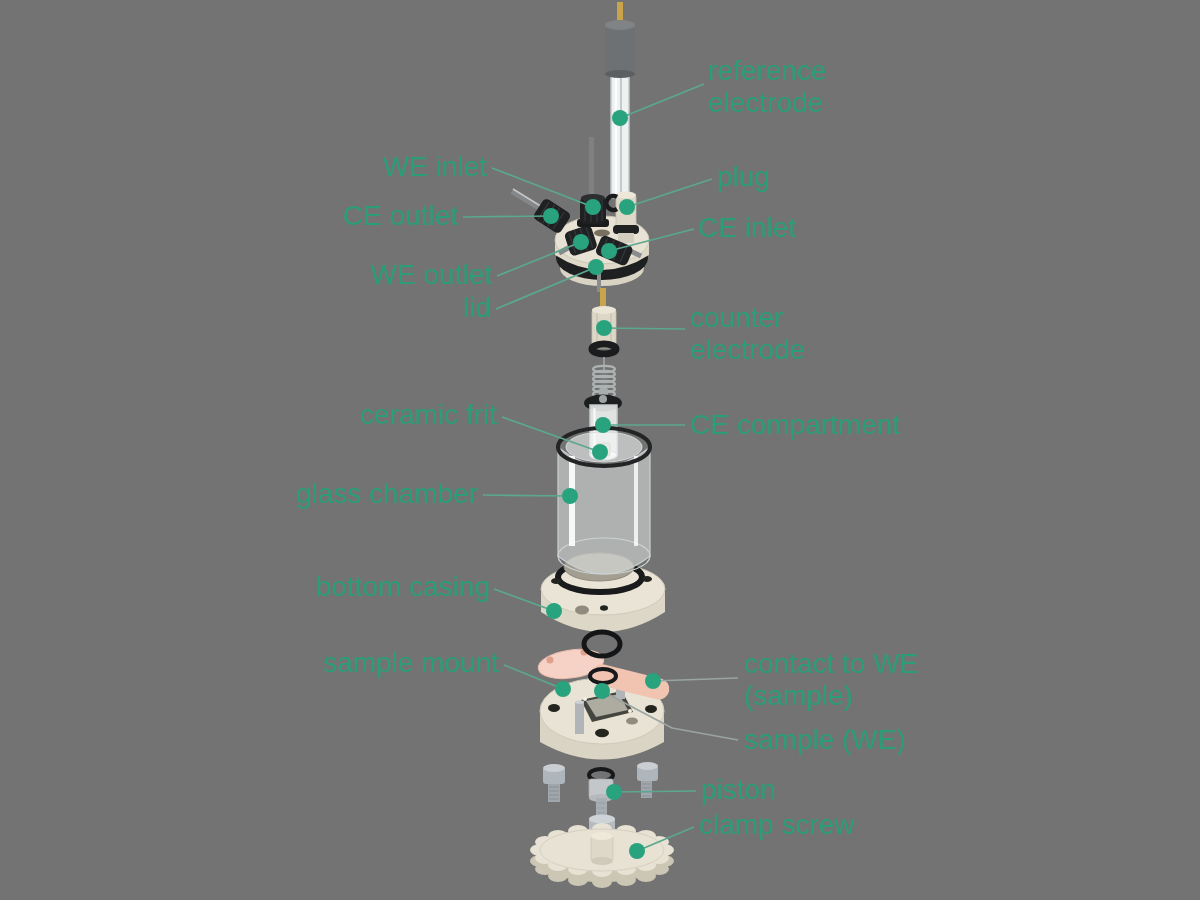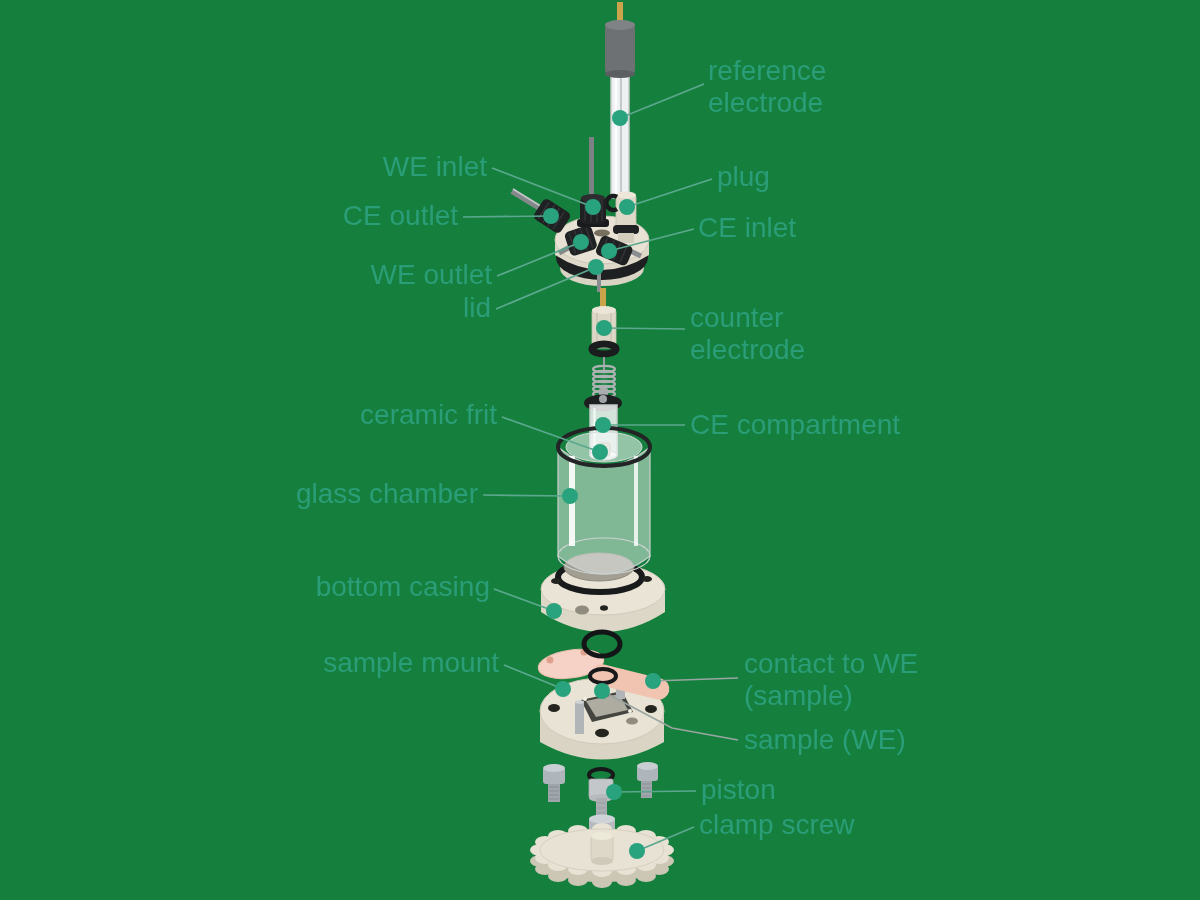--- a/index.html
+++ b/index.html
@@ -1,16 +1,16 @@
 <!DOCTYPE html>
 <html><head>
 <meta charset="utf-8">
 <style>
   html,body{margin:0;padding:0;background:#ffffff;}
-  .stage{position:relative;width:1200px;height:900px;background:#15803d;overflow:hidden;
+  .stage{position:relative;width:1200px;height:900px;background:#737373;overflow:hidden;
          font-family:"Liberation Sans",sans-serif;}
   svg{position:absolute;left:0;top:0;}
   .lbl{font-family:"Liberation Sans",sans-serif;font-size:28px;fill:#2b9d78;}
   .end{text-anchor:end;}
   .leader{stroke:#5ba88e;stroke-width:1.7;fill:none;}
   .leader--muted{stroke:#9aa5a1;}
   .dot{fill:#29a37d;}
 </style>
 </head>
 <body>

